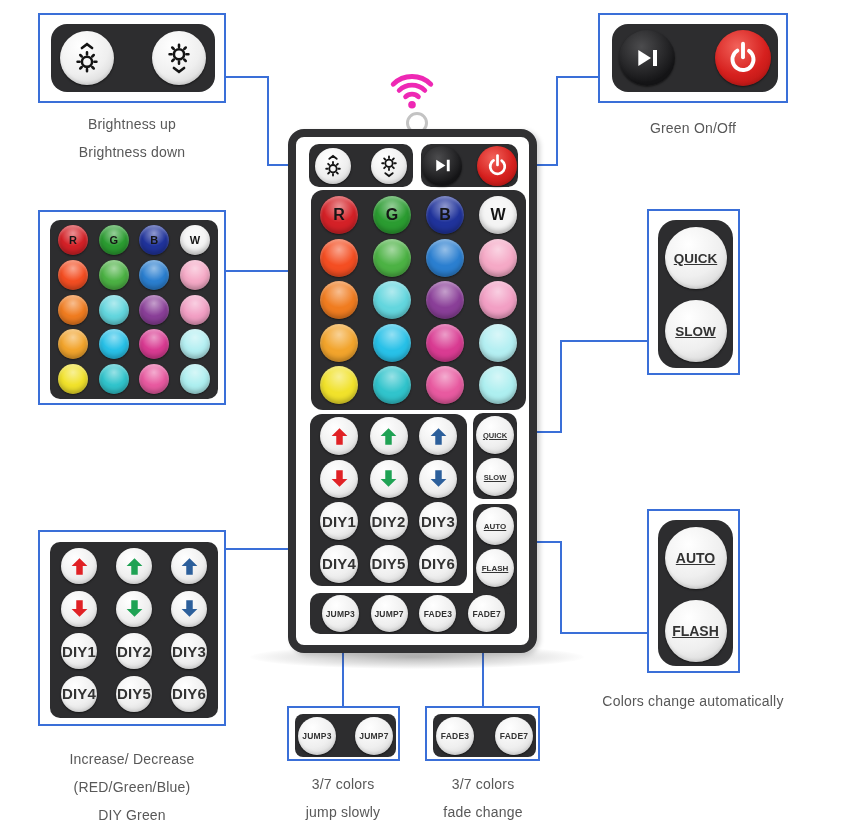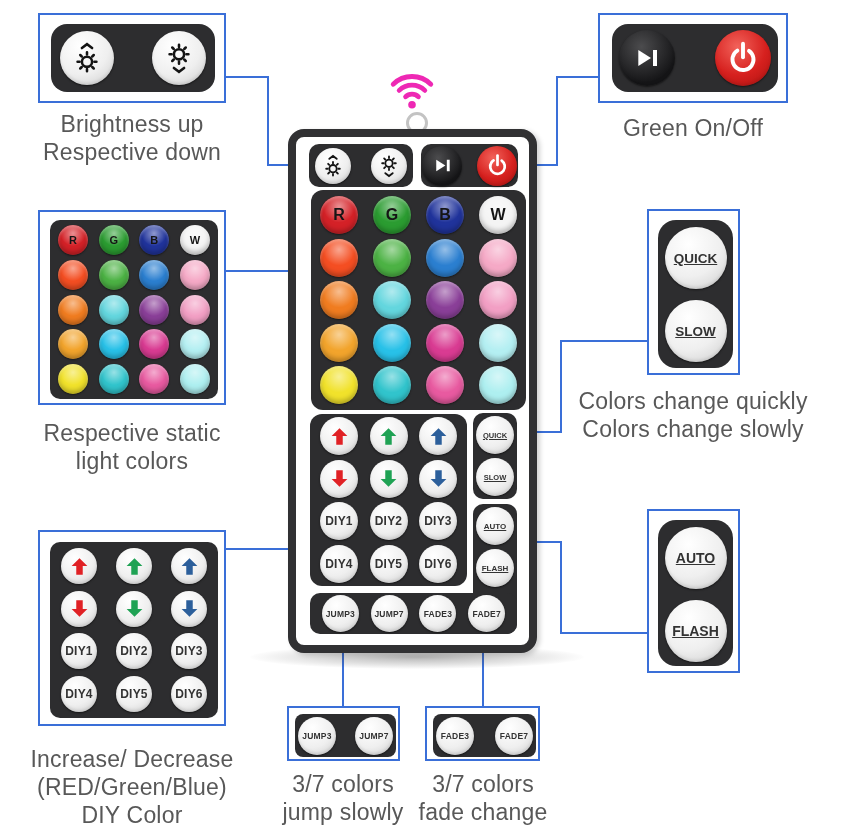--- a/index.html
+++ b/index.html
@@ -8,42 +8,42 @@
           font-family:"Liberation Sans",sans-serif;}
   .abs{position:absolute;}
   
   .callout{position:absolute;border:2px solid var(--blue);background:#fff;box-sizing:border-box;}
   .dark{position:absolute;background:var(--dark);border-radius:12px;box-sizing:border-box;}
   
   .wbtn{background:radial-gradient(circle at 38% 28%,#ffffff 0%,#efefef 55%,#cccccc 100%);
         border-radius:50%;display:flex;align-items:center;justify-content:center;
         box-shadow:0 1px 2px rgba(0,0,0,.55), inset 0 -2px 3px rgba(0,0,0,.10);
         color:#222;flex:0 0 auto;}
-  .wbtn.txt{font-weight:700;color:#333;font-size:12px;letter-spacing:.2px;}
+  .wbtn.txt{font-weight:700;color:#333;font-size:15px;letter-spacing:.2px;}
   
   .cbtn{border-radius:50%;display:flex;align-items:center;justify-content:center;
         font-weight:700;color:#151515;
         box-shadow:inset 0 2px 3px rgba(255,255,255,.35), inset 0 -3px 5px rgba(0,0,0,.28), 0 1px 2px rgba(0,0,0,.45);}
   
   .color-grid{display:grid;grid-template-columns:repeat(4,auto);justify-content:space-between;
               align-content:space-between;padding:6px 9px;box-sizing:border-box;height:100%;}
   .color-grid .cbtn{width:38px;height:38px;font-size:16px;}
   .color-grid.sm{padding:5px 8px;}
   .color-grid.sm .cbtn{width:30px;height:30px;font-size:11px;}
   .arrow-grid{display:grid;grid-template-columns:repeat(3,auto);justify-content:space-between;
               align-content:space-between;padding:3px 10px;box-sizing:border-box;height:100%;}
   .arrow-grid .wbtn{width:38px;height:38px;}
   .arrow-grid.sm{padding:6px 11px;}
   .arrow-grid.sm .wbtn{width:36px;height:36px;}
   .ic{display:block;}
   
   .line{position:absolute;background:var(--blue);}
   .dot{position:absolute;width:10px;height:10px;border-radius:50%;background:var(--blue);}
   
-  .cap{position:absolute;color:var(--gray-text);font-size:23px;line-height:28px;
+  .cap{position:absolute;color:var(--gray-text);font-size:14px;line-height:28px;
        text-align:center;letter-spacing:.2px;}
   .cap span{display:block;}
   
   .remote{position:absolute;left:288px;top:129px;width:249px;height:524px;box-sizing:border-box;
           border:8px solid #313133;border-radius:16px;background:#fff;
           box-shadow:3px 2px 5px rgba(0,0,0,.18);}
   .face{position:relative;width:100%;height:100%;}
   .pill{position:absolute;background:var(--dark);border-radius:10px;display:flex;
         align-items:center;box-sizing:border-box;}
   .stack{display:flex;flex-direction:column;align-items:center;}
@@ -254,21 +254,21 @@
       </div>
       <div class="wbtn" style="width:54px;height:54px">
         <svg class="ic" style="width:36px;height:36px;color:#141414" viewBox="0 0 24 24">
             <use href="#sym-sun-down"></use>
           </svg>
       </div>
     </div>
   </div>
   <div class="cap" style="left:10px;top:110px;width:244px">
     <span>Brightness up</span>
-    <span>Respective down</span>
+    <span>Brightness down</span>
   </div>
 
   <div class="callout" style="left:598px;top:13px;width:190px;height:90px">
     <div class="dark" style="left:12px;top:9px;width:166px;height:68px;border-radius:16px;display:flex;align-items:center;justify-content:space-between;padding:0 7px">
       <div class="wbtn play-btn" style="width:56px;height:56px">
         <svg class="ic" style="width:32px;height:32px" viewBox="0 0 24 24">
             <use href="#sym-play"></use>
           </svg>
       </div>
       <div class="wbtn power-btn" style="width:56px;height:56px">
@@ -299,34 +299,26 @@
         <div class="cbtn" style="background: radial-gradient(circle at 50% 28%, rgba(255, 255, 255, 0.5), rgba(255, 255, 255, 0) 48%), rgb(242, 164, 44);"></div>
         <div class="cbtn" style="background: radial-gradient(circle at 50% 28%, rgba(255, 255, 255, 0.5), rgba(255, 255, 255, 0) 48%), rgb(40, 193, 232);"></div>
         <div class="cbtn" style="background: radial-gradient(circle at 50% 28%, rgba(255, 255, 255, 0.5), rgba(255, 255, 255, 0) 48%), rgb(217, 59, 146);"></div>
         <div class="cbtn" style="background: radial-gradient(circle at 50% 28%, rgba(255, 255, 255, 0.5), rgba(255, 255, 255, 0) 48%), rgb(180, 239, 242);"></div>
         <div class="cbtn" style="background: radial-gradient(circle at 50% 28%, rgba(255, 255, 255, 0.5), rgba(255, 255, 255, 0) 48%), rgb(241, 226, 43);"></div>
         <div class="cbtn" style="background: radial-gradient(circle at 50% 28%, rgba(255, 255, 255, 0.5), rgba(255, 255, 255, 0) 48%), rgb(49, 196, 204);"></div>
         <div class="cbtn" style="background: radial-gradient(circle at 50% 28%, rgba(255, 255, 255, 0.5), rgba(255, 255, 255, 0) 48%), rgb(232, 90, 160);"></div>
         <div class="cbtn" style="background: radial-gradient(circle at 50% 28%, rgba(255, 255, 255, 0.5), rgba(255, 255, 255, 0) 48%), rgb(174, 239, 240);"></div>
       </div>
   </div>
-  <div class="cap" style="left:10px;top:419px;width:244px">
-    <span>Respective static</span>
-    <span>light colors</span>
-  </div>
 
   <div class="callout" style="left:647px;top:209px;width:93px;height:166px">
     <div class="dark stack" style="left:9px;top:9px;width:75px;height:148px;border-radius:18px;padding-top:7px;gap:11px;box-sizing:border-box">
       <div class="wbtn qs-btn" style="width:62px;height:62px;font-size:13.5px">QUICK</div>
       <div class="wbtn qs-btn" style="width:62px;height:62px;font-size:13.5px">SLOW</div>
     </div>
-  </div>
-  <div class="cap" style="left:557px;top:387px;width:272px">
-    <span>Colors change quickly</span>
-    <span>Colors change slowly</span>
   </div>
 
   <div class="callout" style="left:38px;top:530px;width:188px;height:196px">
     <div class="dark arrow-grid sm" style="left:10px;top:10px;width:168px;height:176px;border-radius:10px">
         <div class="wbtn">
           <svg class="ic" viewBox="0 0 24 24" style="width:21px;height:21px;color:#e02125">
             <use href="#sym-arrow"></use>
           </svg>
         </div>
         <div class="wbtn">
@@ -358,30 +350,31 @@
         <div class="wbtn txt">DIY2</div>
         <div class="wbtn txt">DIY3</div>
         <div class="wbtn txt">DIY4</div>
         <div class="wbtn txt">DIY5</div>
         <div class="wbtn txt">DIY6</div>
       </div>
   </div>
   <div class="cap" style="left:0px;top:745px;width:264px">
     <span>Increase/ Decrease</span>
     <span>(RED/Green/Blue)</span>
-    <span>DIY Color</span>
+    <span>DIY Green</span>
   </div>
 
   <div class="callout" style="left:647px;top:509px;width:93px;height:164px">
     <div class="dark stack" style="left:9px;top:9px;width:75px;height:146px;border-radius:18px;padding-top:7px;gap:11px;box-sizing:border-box">
       <div class="wbtn qs-btn" style="width:62px;height:62px;font-size:14px">AUTO</div>
       <div class="wbtn qs-btn" style="width:62px;height:62px;font-size:14px">FLASH</div>
     </div>
   </div>
   <div class="cap" style="left:548px;top:687px;width:290px">
+    <span>Colors change automatically</span>
   </div>
 
   <div class="callout" style="left:287px;top:706px;width:113px;height:55px">
     <div class="dark" style="left:6px;top:6px;width:101px;height:43px;border-radius:8px;display:flex;align-items:center;justify-content:space-between;padding:0 3px">
         <div class="wbtn txt" style="width: 38px; height: 38px; font-size: 8.5px;">JUMP3</div>
         <div class="wbtn txt" style="width: 38px; height: 38px; font-size: 8.5px;">JUMP7</div>
       </div>
   </div>
   <div class="cap" style="left:269px;top:770px;width:148px">
     <span>3/7 colors</span>

